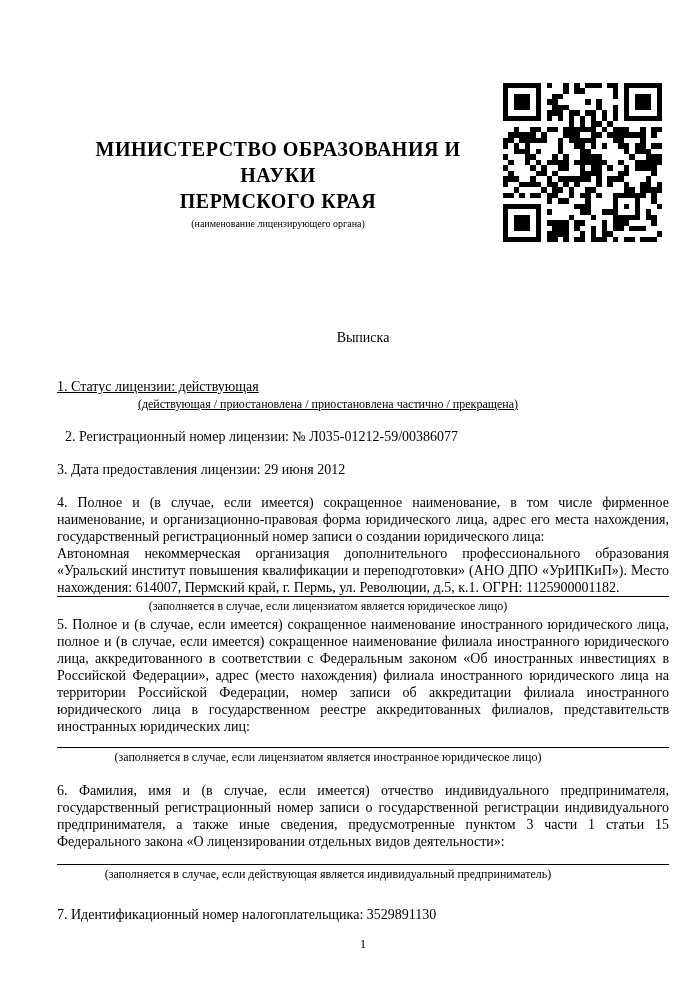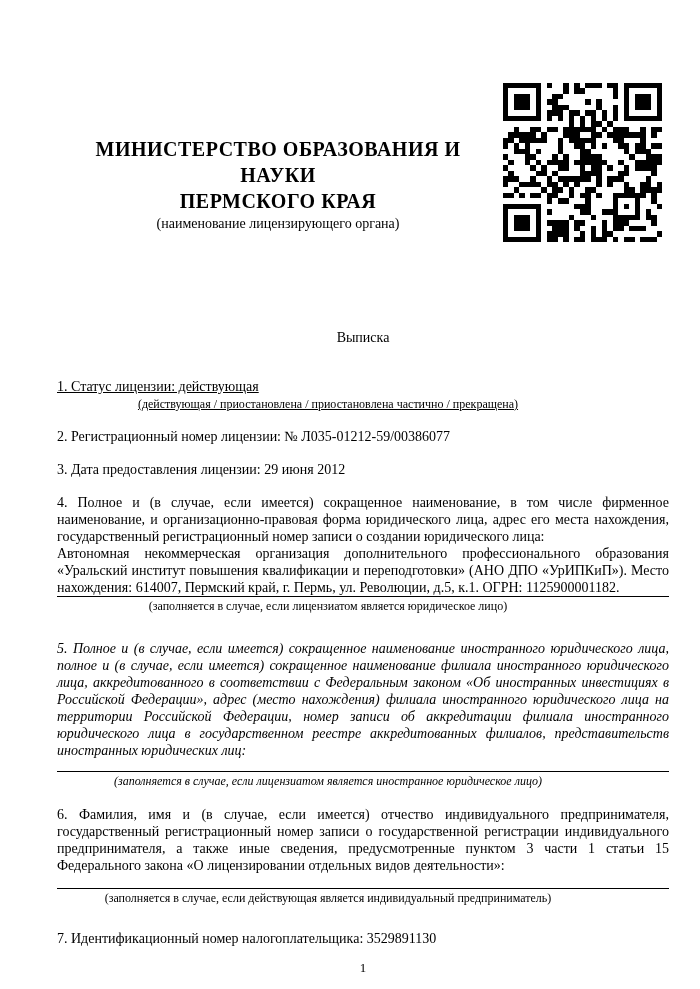--- a/index.html
+++ b/index.html
@@ -20,21 +20,21 @@
     width: 442px;
     text-align: center;
   }
   .ministry-line {
     font-weight: bold;
     font-size: 20px;
     line-height: 26px;
     letter-spacing: 0.5px;
   }
   .ministry-note {
-    font-size: 14px;
+    font-size: 10px;
     line-height: 12px;
     margin-top: 4px;
   }
   .qr {
     position: absolute;
     top: 83px;
     left: 503px;
     width: 159px;
     height: 159px;
   }
@@ -54,24 +54,24 @@
     font-size: 12px;
     line-height: 12px;
     text-align: center;
     margin-right: 70px;
     margin-top: 3px;
   }
   .underlined { border-bottom: 1.5px solid #000; }
   .field-line-5 { height: 12px; border-bottom: 1.5px solid #000; }
   .field-line-6 { height: 14px; border-bottom: 1.5px solid #000; }
   .mt-item1 { margin-top: 32px; text-decoration: underline; }
-  .mt-item2 { margin-top: 18px; }
+  .mt-item2 { margin-top: 18px; margin-left: 8px; }
   .mt-item3 { margin-top: 16px; }
   .mt-item4 { margin-top: 16px; }
-  .mt-item5 { margin-top: 28px; font-style: italic; }
+  .mt-item5 { margin-top: 4px; }
   .mt-item6 { margin-top: 19px; }
   .mt-item7 { margin-top: 26px; }
   .page-number {
     margin-top: 12px;
     text-align: center;
     font-size: 13px;
     line-height: 17px;
   }
 </style>
 </head>

